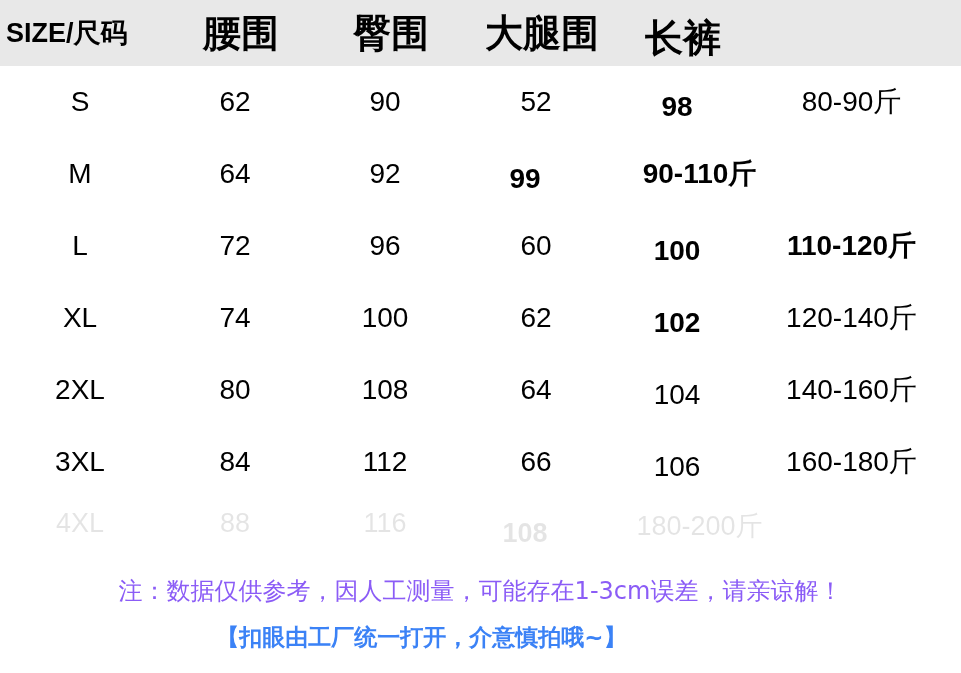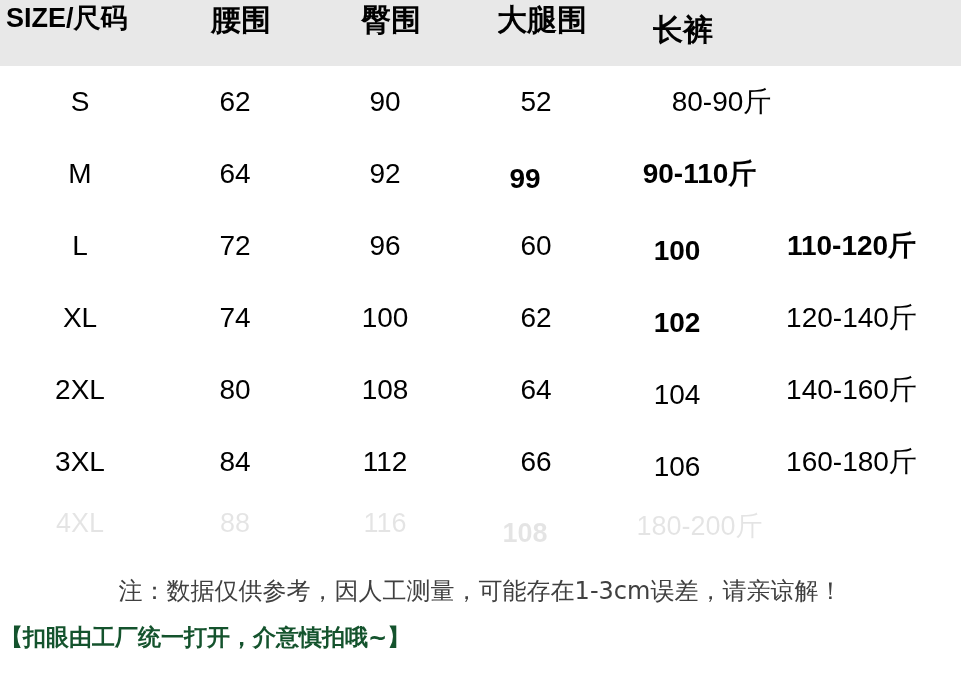--- a/index.html
+++ b/index.html
@@ -15,29 +15,29 @@
     overflow: hidden;
   }
   .sheet {
     position: relative;
     width: 961px;
     height: 673px;
     background: #ffffff;
   }
   .header-row {
     display: flex;
-    align-items: flex-start;
+    align-items: center;
     background: #e8e8e8;
     height: 66px;
     width: 961px;
     box-sizing: border-box;
   }
   .header-cell {
     font-weight: bold;
-    font-size: 30px;
+    font-size: 38px;
     text-align: center;
     white-space: nowrap;
     letter-spacing: 0px;
   }
   .header-cell.c0 {
     font-size: 27px;
     text-align: left;
     padding-left: 6px;
   }
   .body-rows {
@@ -83,30 +83,31 @@
   }
   .ghost-row .cell { font-size: 27px; }
 
   .note {
     position: absolute;
     left: 0;
     top: 575px;
     width: 961px;
     text-align: center;
     font-size: 24px;
-    color: #404040;
+    color: #8b5cf6;
     font-family: "DejaVu Sans", sans-serif;
   }
   .warning {
     position: absolute;
     left: 0;
     top: 622px;
     width: 843px;
+    text-align: center;
     font-size: 23px;
-    color: #14532d;
+    color: #3b82f6;
     font-weight: bold;
     font-family: "DejaVu Sans", sans-serif;
   }
 </style>
 </head>
 <body>
 
 <div class="sheet">
 
   <div class="header-row">
@@ -117,20 +118,21 @@
     <div class="header-cell c4 col4">长裤</div>
   </div>
 
   <div class="body-rows">
 
     <div class="data-row row-s">
       <div class="cell c0 col0">S</div>
       <div class="cell c1 col1">62</div>
       <div class="cell c2 col2">90</div>
       <div class="cell c3 col3">52</div>
+      <div class="cell c4 col4">98</div>
       <div class="cell c5 col5">80-90斤</div>
     </div>
 
     <div class="data-row row-m">
       <div class="cell c0 col0">M</div>
       <div class="cell c1 col1">64</div>
       <div class="cell c2 col2">92</div>
       <div class="cell c4 col4">99</div>
       <div class="cell c5 col5">90-110斤</div>
     </div>

